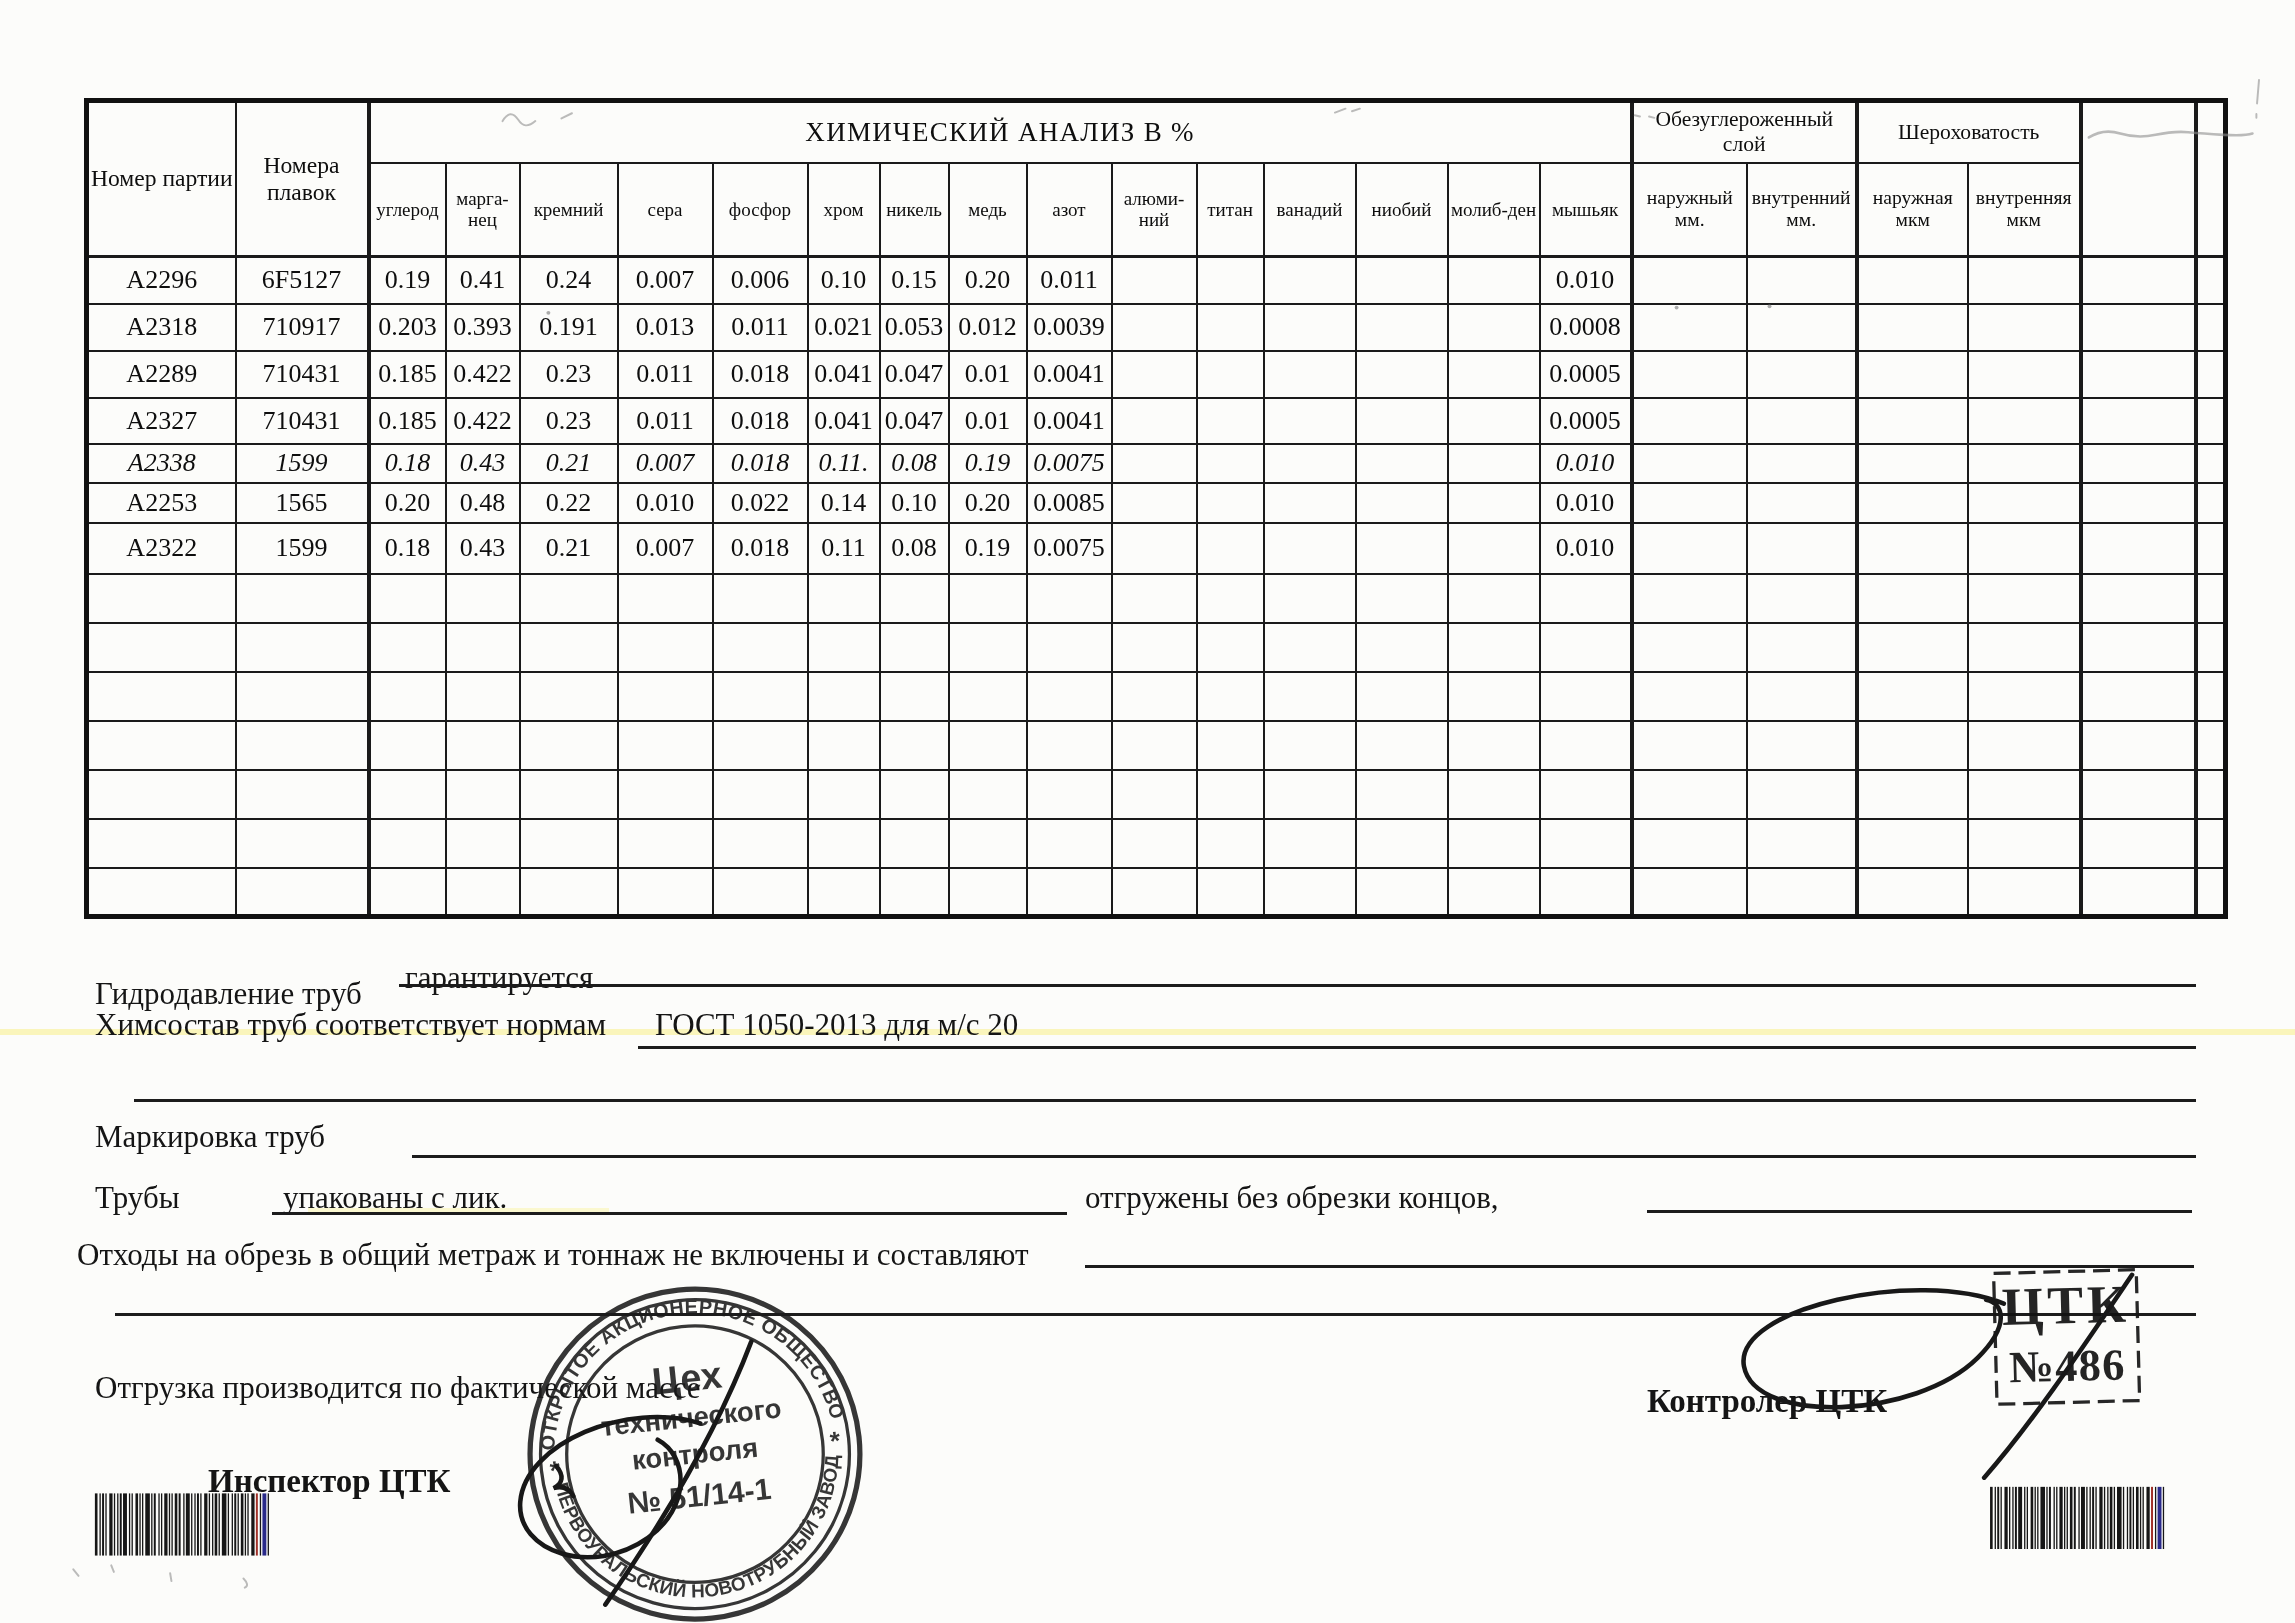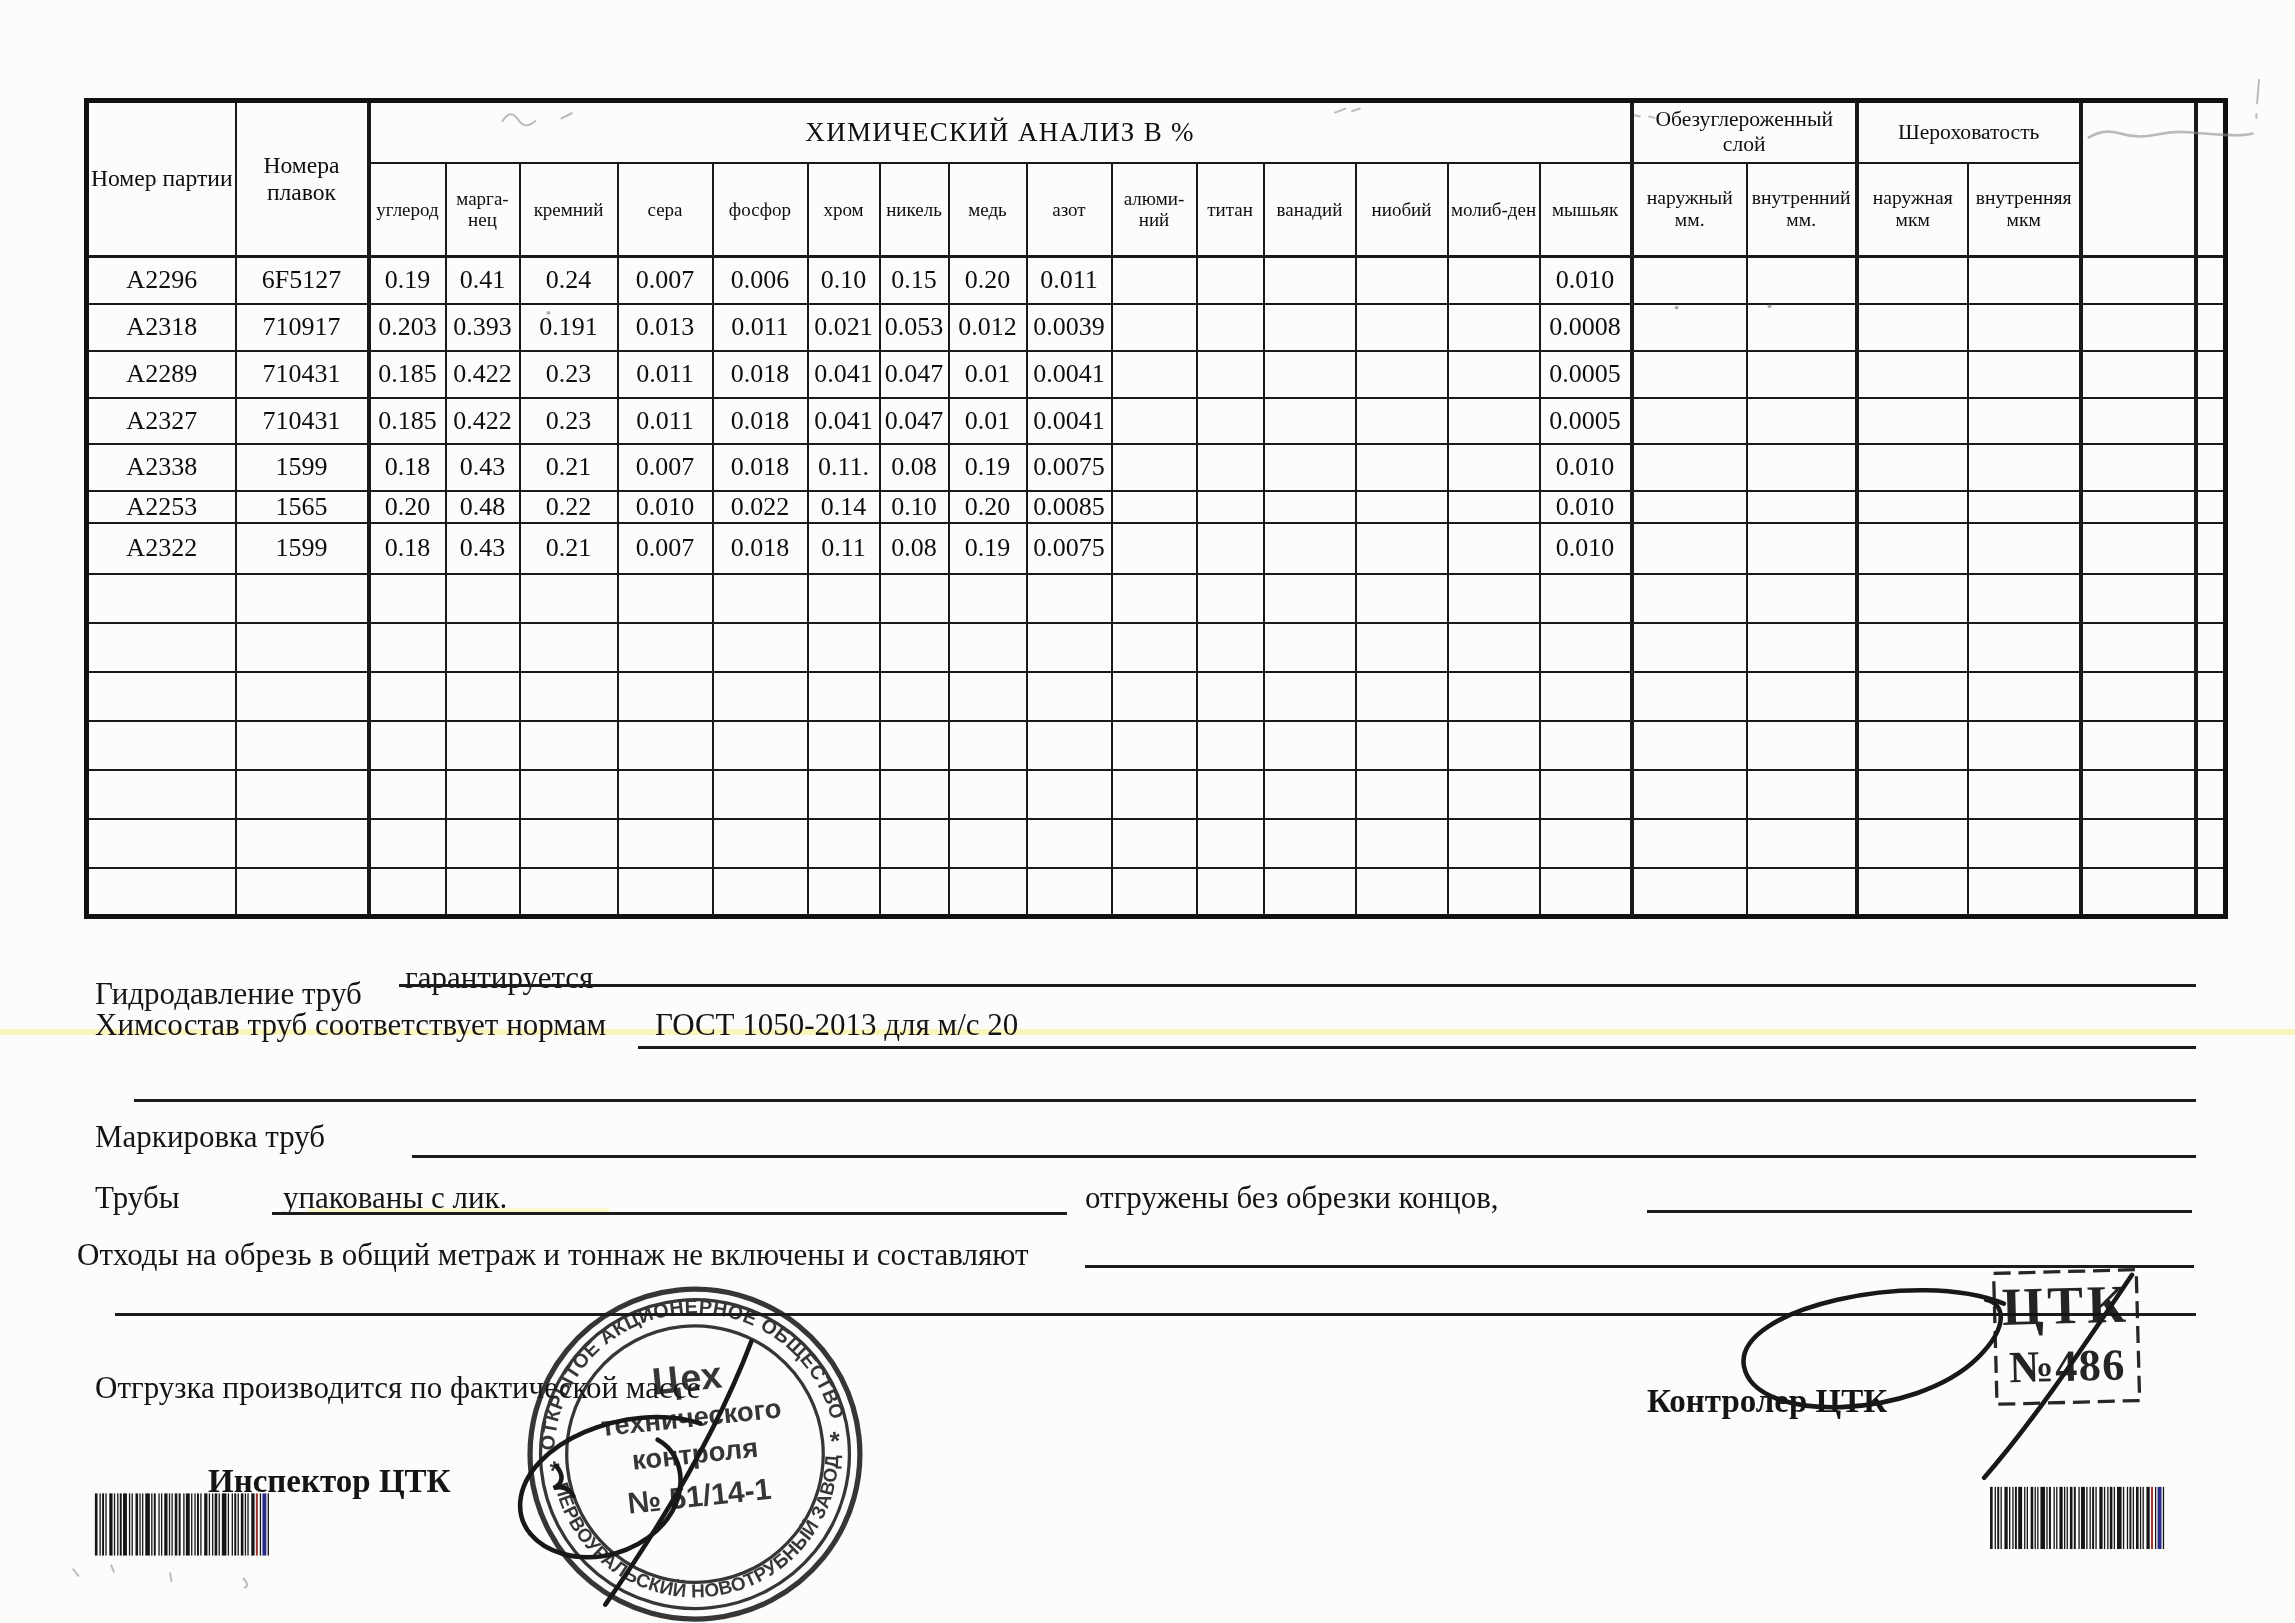--- a/index.html
+++ b/index.html
@@ -186,21 +186,21 @@
           <td class="val"></td>
           <td class="val"></td>
           <td class="val">0.0005</td>
           <td class="thickL"></td>
           <td></td>
           <td class="thickL"></td>
           <td></td>
           <td class="thickL"></td>
           <td class="thickL"></td>
         </tr>
-        <tr style="height: 47px;">
+        <tr style="height: 39px; font-style: italic;">
           <td class="val">А2338</td>
           <td class="val">1599</td>
           <td class="val thickL">0.18</td>
           <td class="val">0.43</td>
           <td class="val">0.21</td>
           <td class="val">0.007</td>
           <td class="val">0.018</td>
           <td class="val">0.11.</td>
           <td class="val">0.08</td>
           <td class="val">0.19</td>
@@ -211,21 +211,21 @@
           <td class="val"></td>
           <td class="val"></td>
           <td class="val">0.010</td>
           <td class="thickL"></td>
           <td></td>
           <td class="thickL"></td>
           <td></td>
           <td class="thickL"></td>
           <td class="thickL"></td>
         </tr>
-        <tr style="height: 32px;">
+        <tr style="height: 40px;">
           <td class="val">А2253</td>
           <td class="val">1565</td>
           <td class="val thickL">0.20</td>
           <td class="val">0.48</td>
           <td class="val">0.22</td>
           <td class="val">0.010</td>
           <td class="val">0.022</td>
           <td class="val">0.14</td>
           <td class="val">0.10</td>
           <td class="val">0.20</td>

